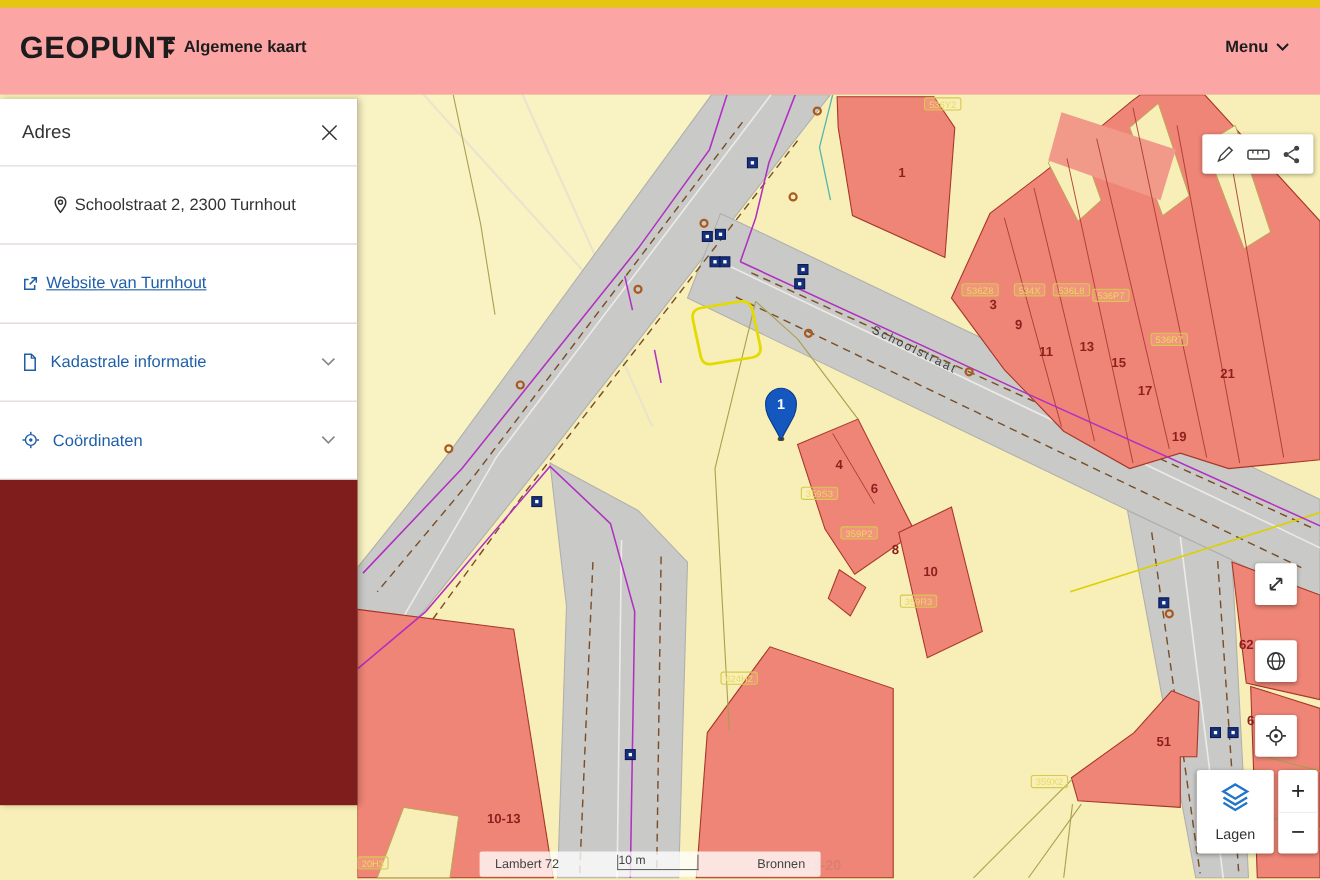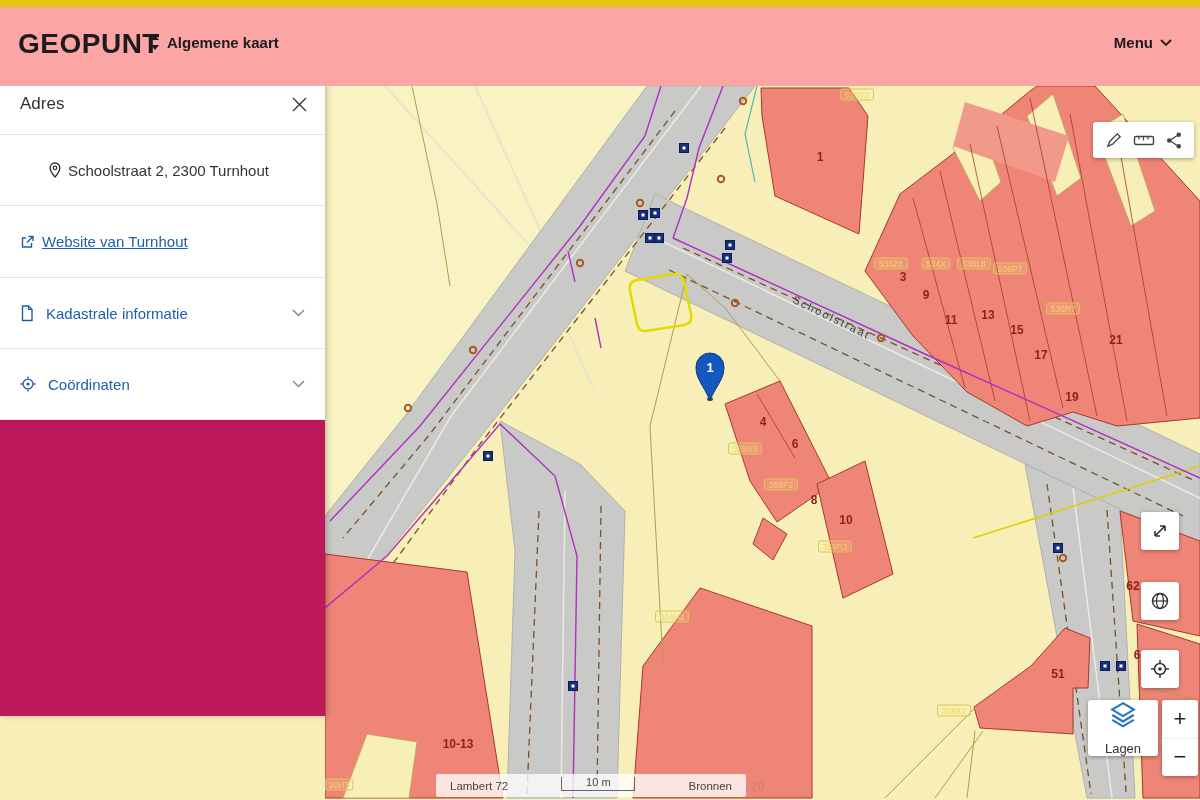--- a/index.html
+++ b/index.html
@@ -10,21 +10,21 @@
   .header{position:absolute;left:0;top:0;width:1200px;height:86px;background:#fca5a5;z-index:30;}
   .header .topstrip{position:absolute;left:0;top:0;width:100%;height:7px;background:#e5c610;}
   .logo{position:absolute;left:18px;top:28px;font-size:28px;font-weight:bold;
         letter-spacing:.5px;color:#1c1c1c;}
   .map-selector{position:absolute;left:150px;top:34px;display:flex;align-items:center;gap:7px;
         font-size:15px;font-weight:bold;color:#1c1c1c;cursor:pointer;}
   .menu-btn{position:absolute;right:28px;top:34px;display:flex;align-items:center;gap:7px;
         font-size:15px;font-weight:bold;color:#1c1c1c;cursor:pointer;}
 
   
-  .sidebar{position:absolute;left:0;top:74px;width:325px;height:642px;background:#be185d;
+  .sidebar{position:absolute;left:0;top:90px;width:325px;height:642px;background:#7f1d1d;
         box-shadow:2px 0 6px rgba(0,0,0,.22);z-index:20;}
   .srow{background:#fff;border-bottom:1px solid #e4e4e2;display:flex;align-items:center;
         padding:0 20px;box-sizing:border-box;position:relative;}
   .srow.title{height:61px;font-size:17px;color:#333;}
   .srow.addr{height:71px;font-size:15px;color:#333;gap:6px;padding-left:48px;}
   .srow.link{height:72px;gap:8px;}
   .srow.sect{height:71px;gap:12px;font-size:15px;color:#1f5fa9;cursor:pointer;text-align:right;}
   .blue-link{color:#1f5fa9;font-size:15px;text-decoration:underline;cursor:pointer;}
   .close-x{position:absolute;right:14px;top:18px;width:24px;height:24px;cursor:pointer;
         display:flex;align-items:center;justify-content:center;}
@@ -43,36 +43,36 @@
   .pin-num{font-family:"Liberation Sans",sans-serif;font-size:13px;font-weight:bold;fill:#fff;text-anchor:middle;}
 
   
   .ctl{position:absolute;background:#fff;border-radius:3px;box-shadow:0 1px 4px rgba(0,0,0,.35);z-index:25;}
   .pill{left:1093px;top:122px;width:89px;height:36px;display:flex;align-items:center;
         justify-content:space-around;padding:0 6px;}
   .sqbtn{width:38px;height:38px;display:flex;align-items:center;justify-content:center;cursor:pointer;}
   .btn-fullscreen{left:1141px;top:512px;}
   .btn-globe{left:1141px;top:582px;}
   .btn-locate{left:1141px;top:650px;}
-  .btn-lagen{left:1088px;top:700px;width:70px;height:56px;display:flex;flex-direction:column;
+  .btn-lagen{left:1088px;top:700px;width:70px;height:76px;display:flex;flex-direction:column;
         align-items:center;justify-content:center;gap:12px;cursor:pointer;}
   .btn-lagen .lbl{font-size:13px;color:#333;}
   .zoomstrip{left:1162px;top:700px;width:36px;height:76px;display:flex;flex-direction:column;}
   .zoomstrip .zbtn{flex:1;display:flex;align-items:center;justify-content:center;
         font-size:22px;color:#222;cursor:pointer;}
   .zoomstrip .zbtn:first-child{border-bottom:1px solid #eee;}
   .icnbtn{cursor:pointer;display:flex;align-items:center;}
 
   
   .statusbar{position:absolute;left:436px;top:774px;width:310px;height:23px;
         background:rgba(255,255,255,.78);border-radius:2px;display:flex;align-items:center;
         justify-content:space-between;padding:0 14px;box-sizing:border-box;z-index:24;
         font-size:11.5px;color:#444;}
   .scalebox{width:72px;height:13px;border-left:1px solid #666;border-right:1px solid #666;
-        border-bottom:1px solid #666;display:flex;align-items:flex-start;justify-content:center;
+        border-bottom:1px solid #666;display:flex;align-items:flex-start;
         font-size:11px;line-height:11px;color:#444;margin-top:-3px;}
 </style>
 </head>
 <body>
 
 <div class="header">
   <div class="topstrip"></div>
   <div class="logo">GEOPUNT</div>
   <div class="map-selector">
     <svg width="10" height="15" viewBox="0 0 10 15">

